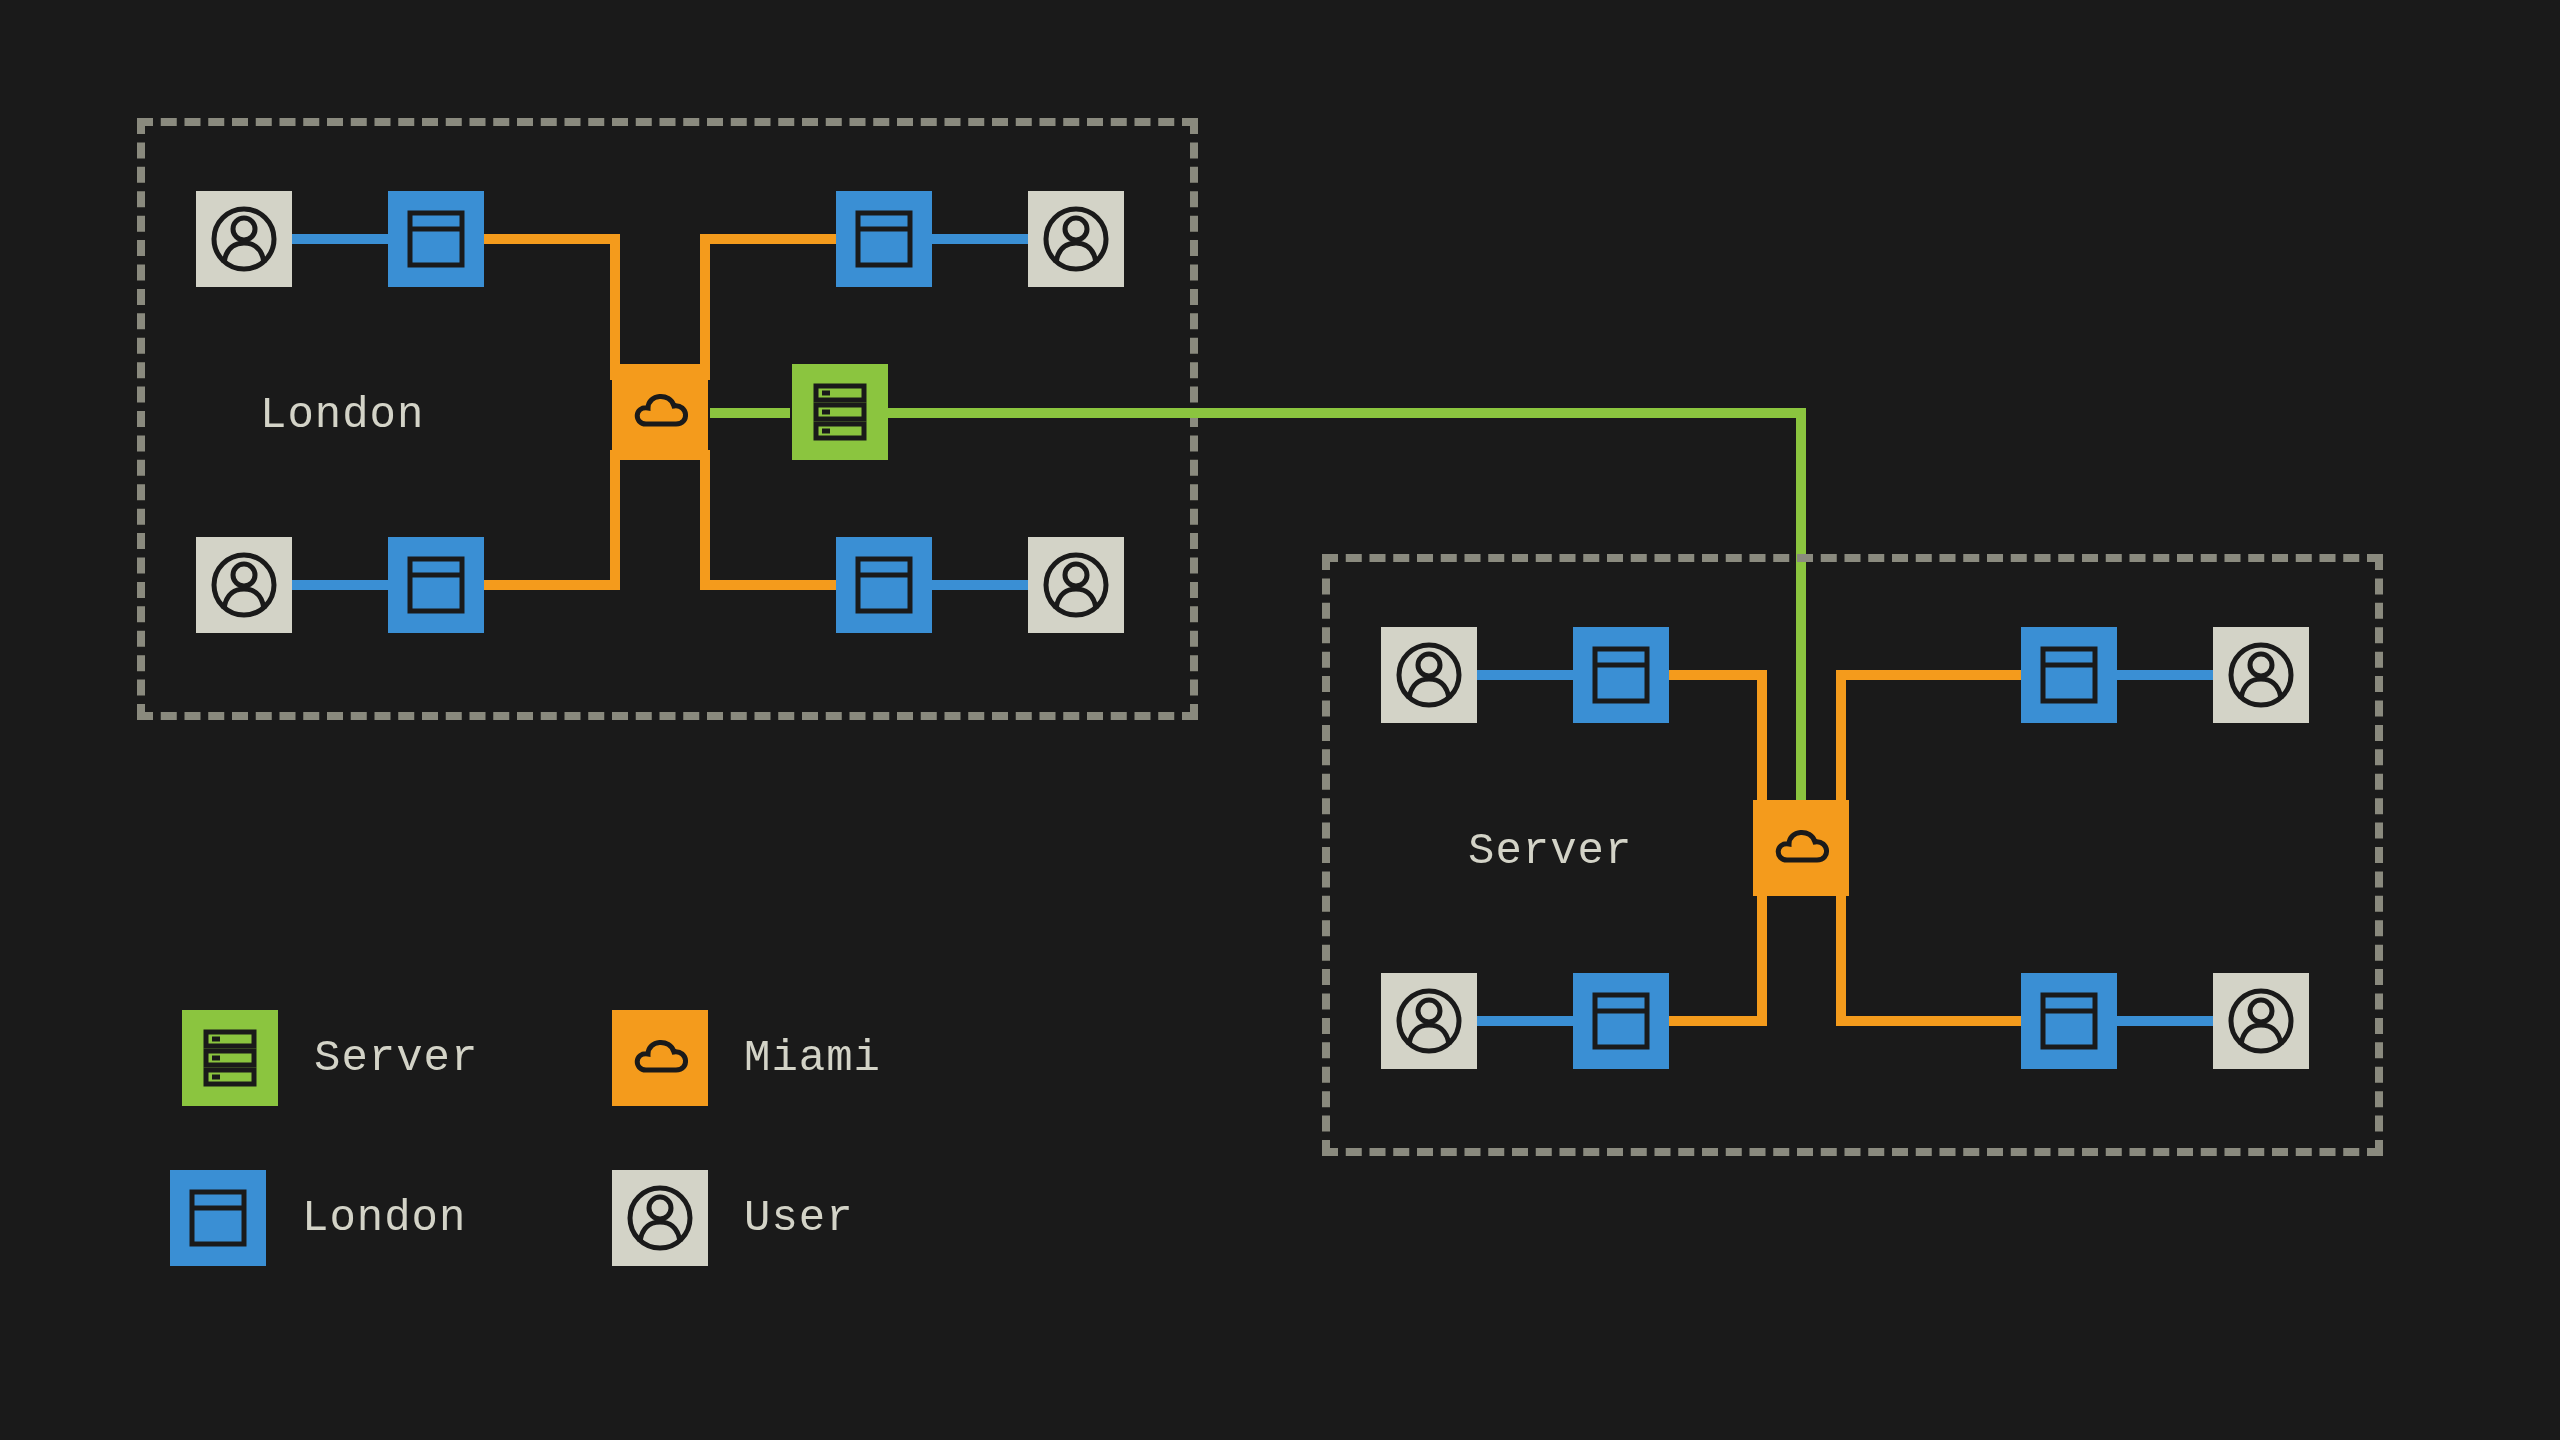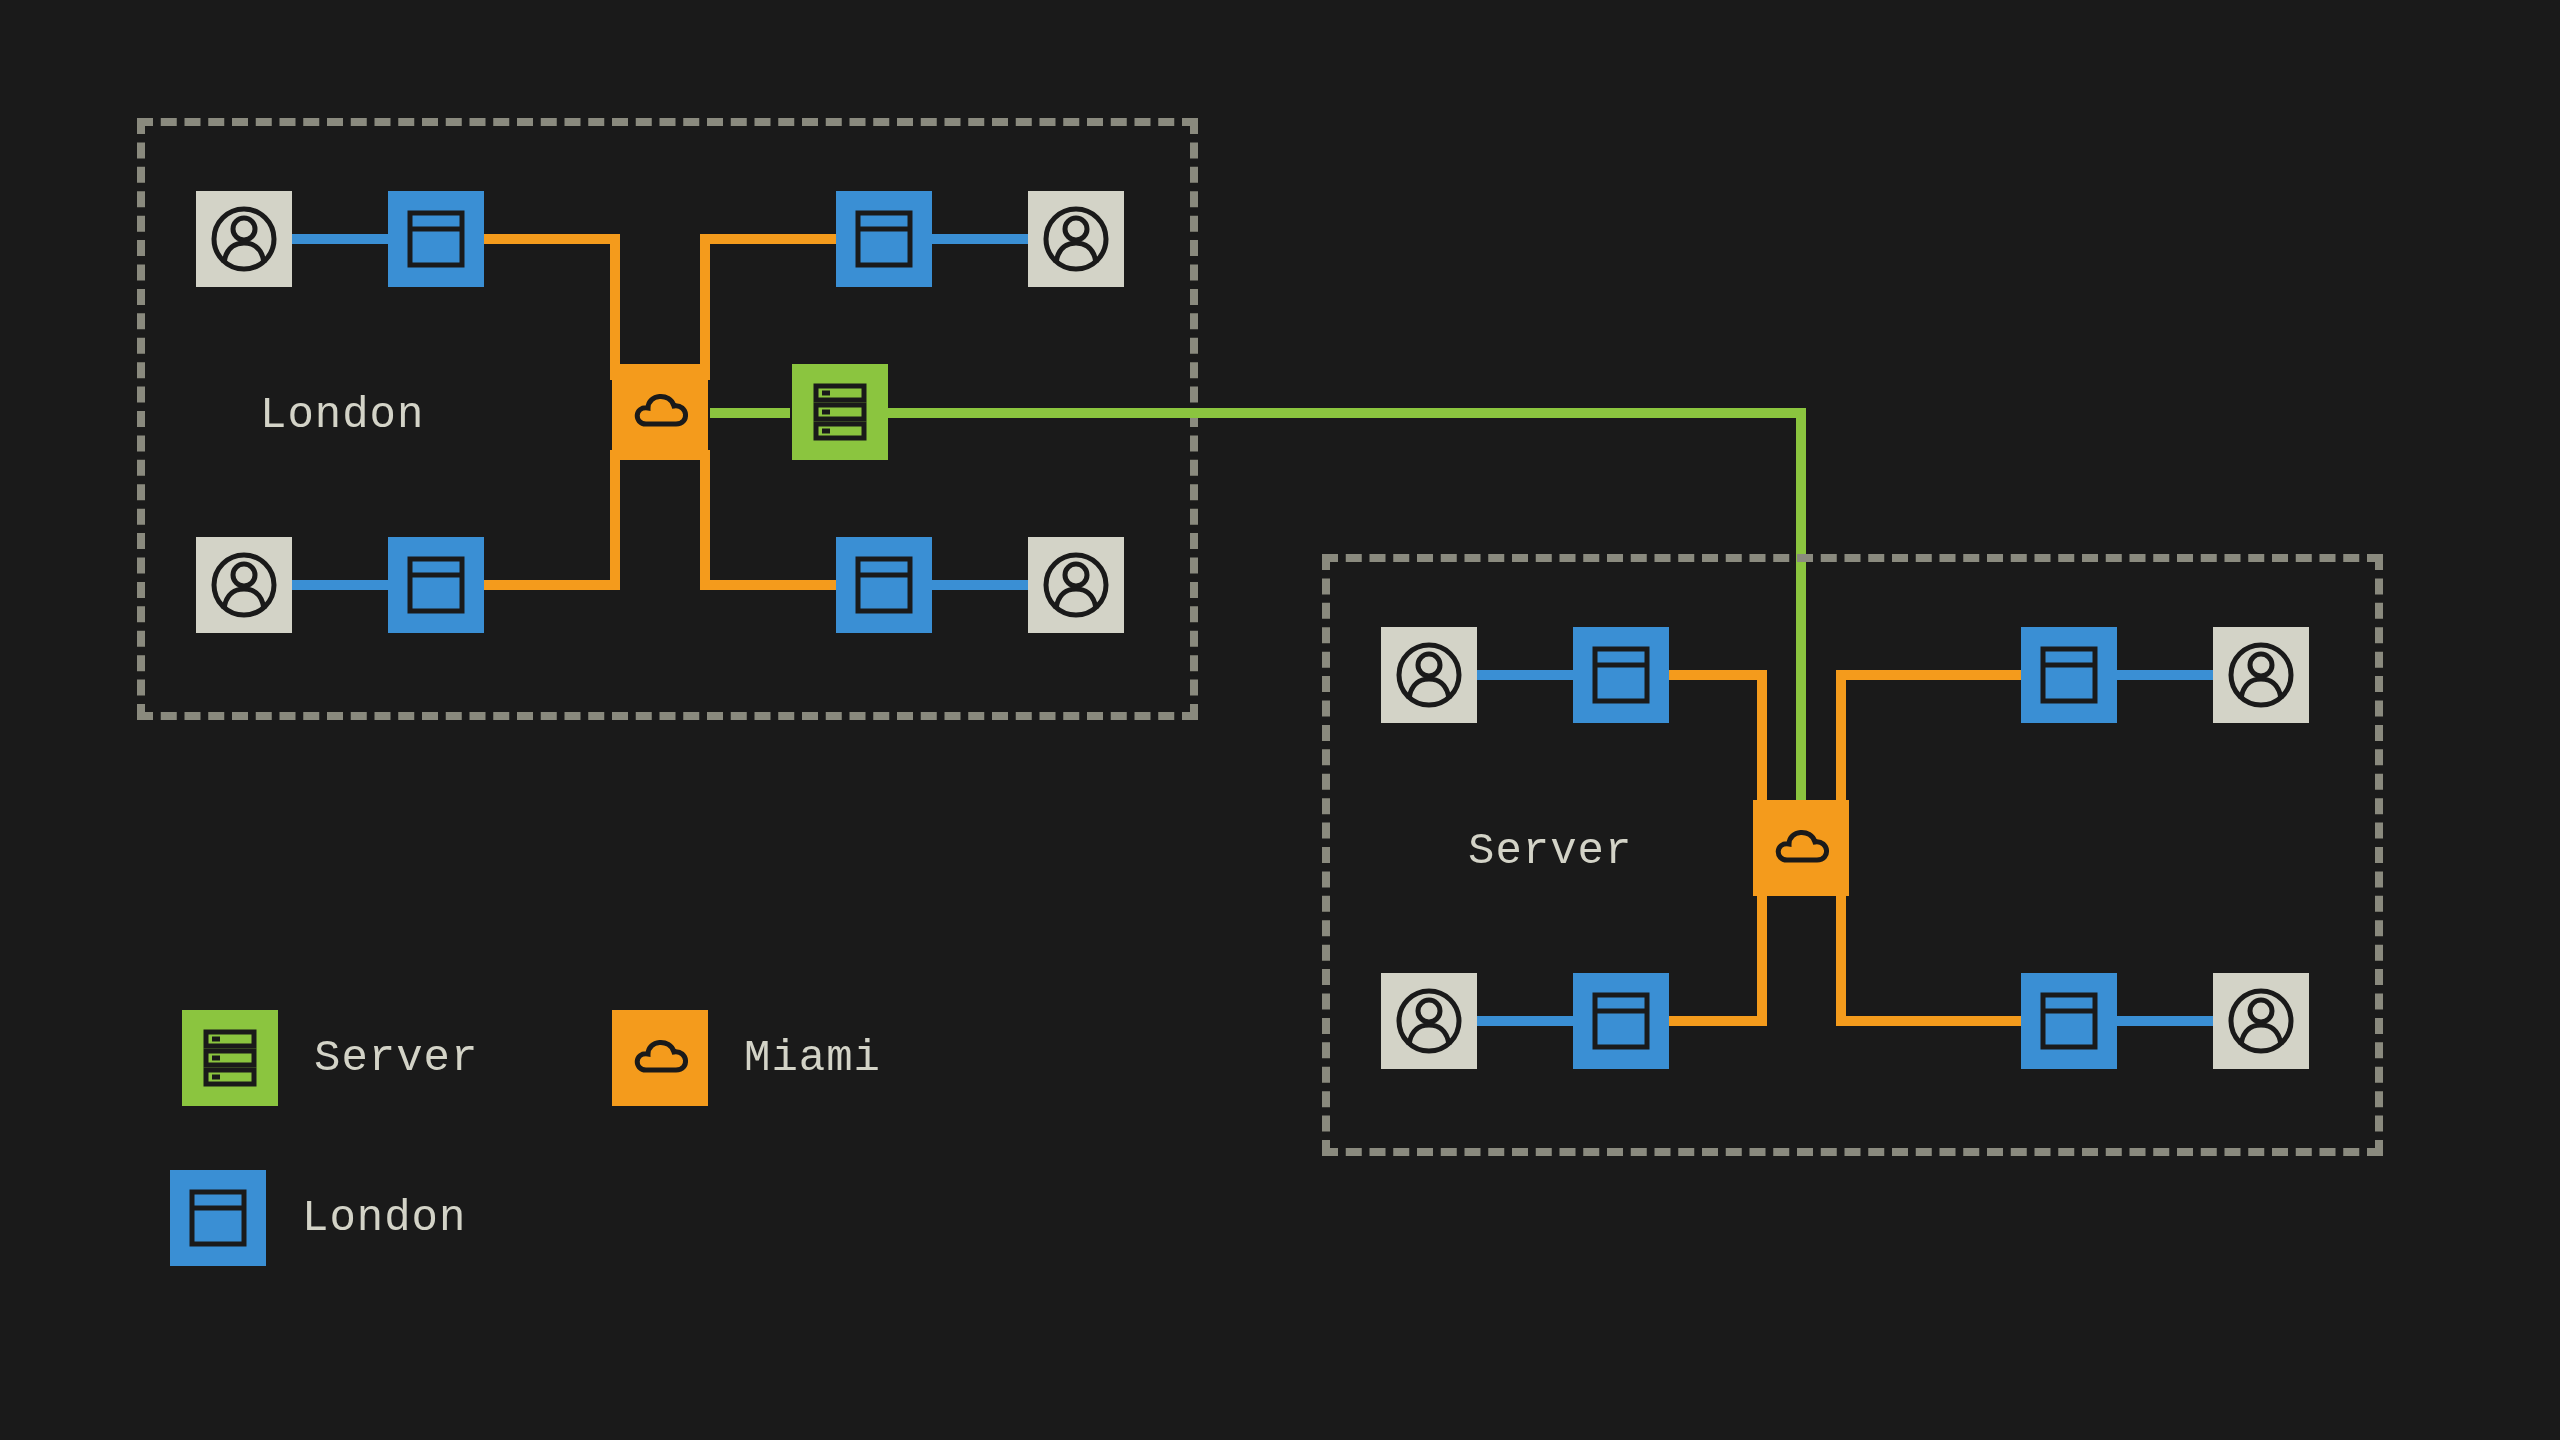--- a/index.html
+++ b/index.html
@@ -205,14 +205,22 @@
     <span class="legend-text">Miami</span>
   </div>
   <div class="legend-row" style="left:170px;top:1170px;">
     <div class="node browser">
         <svg width="96" height="96">
           <use href="#ico-browser"></use>
         </svg>
       </div>
     <span class="legend-text">London</span>
   </div>
+  <div class="legend-row" style="left:612px;top:1170px;">
+    <div class="node user">
+        <svg width="96" height="96">
+          <use href="#ico-user"></use>
+        </svg>
+      </div>
+    <span class="legend-text">User</span>
+  </div>
 
 </div>
 
 </body></html>

